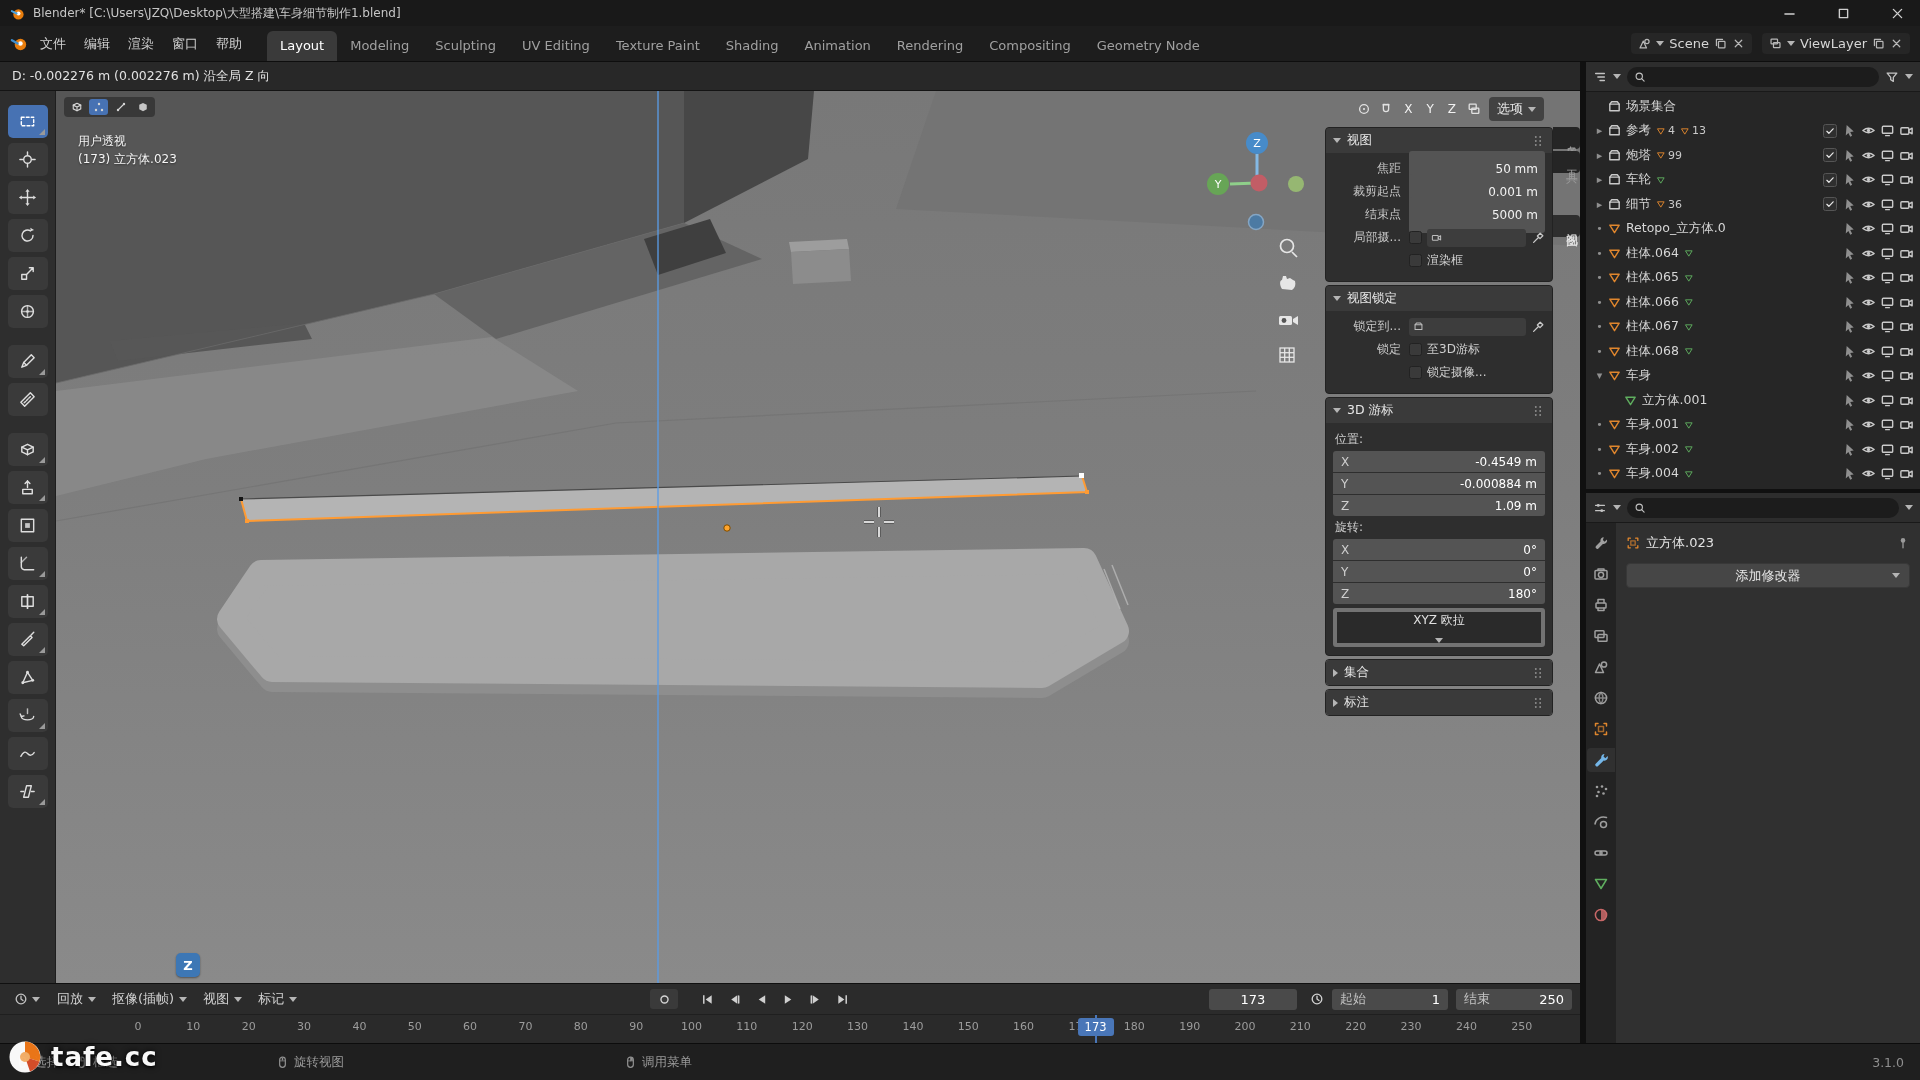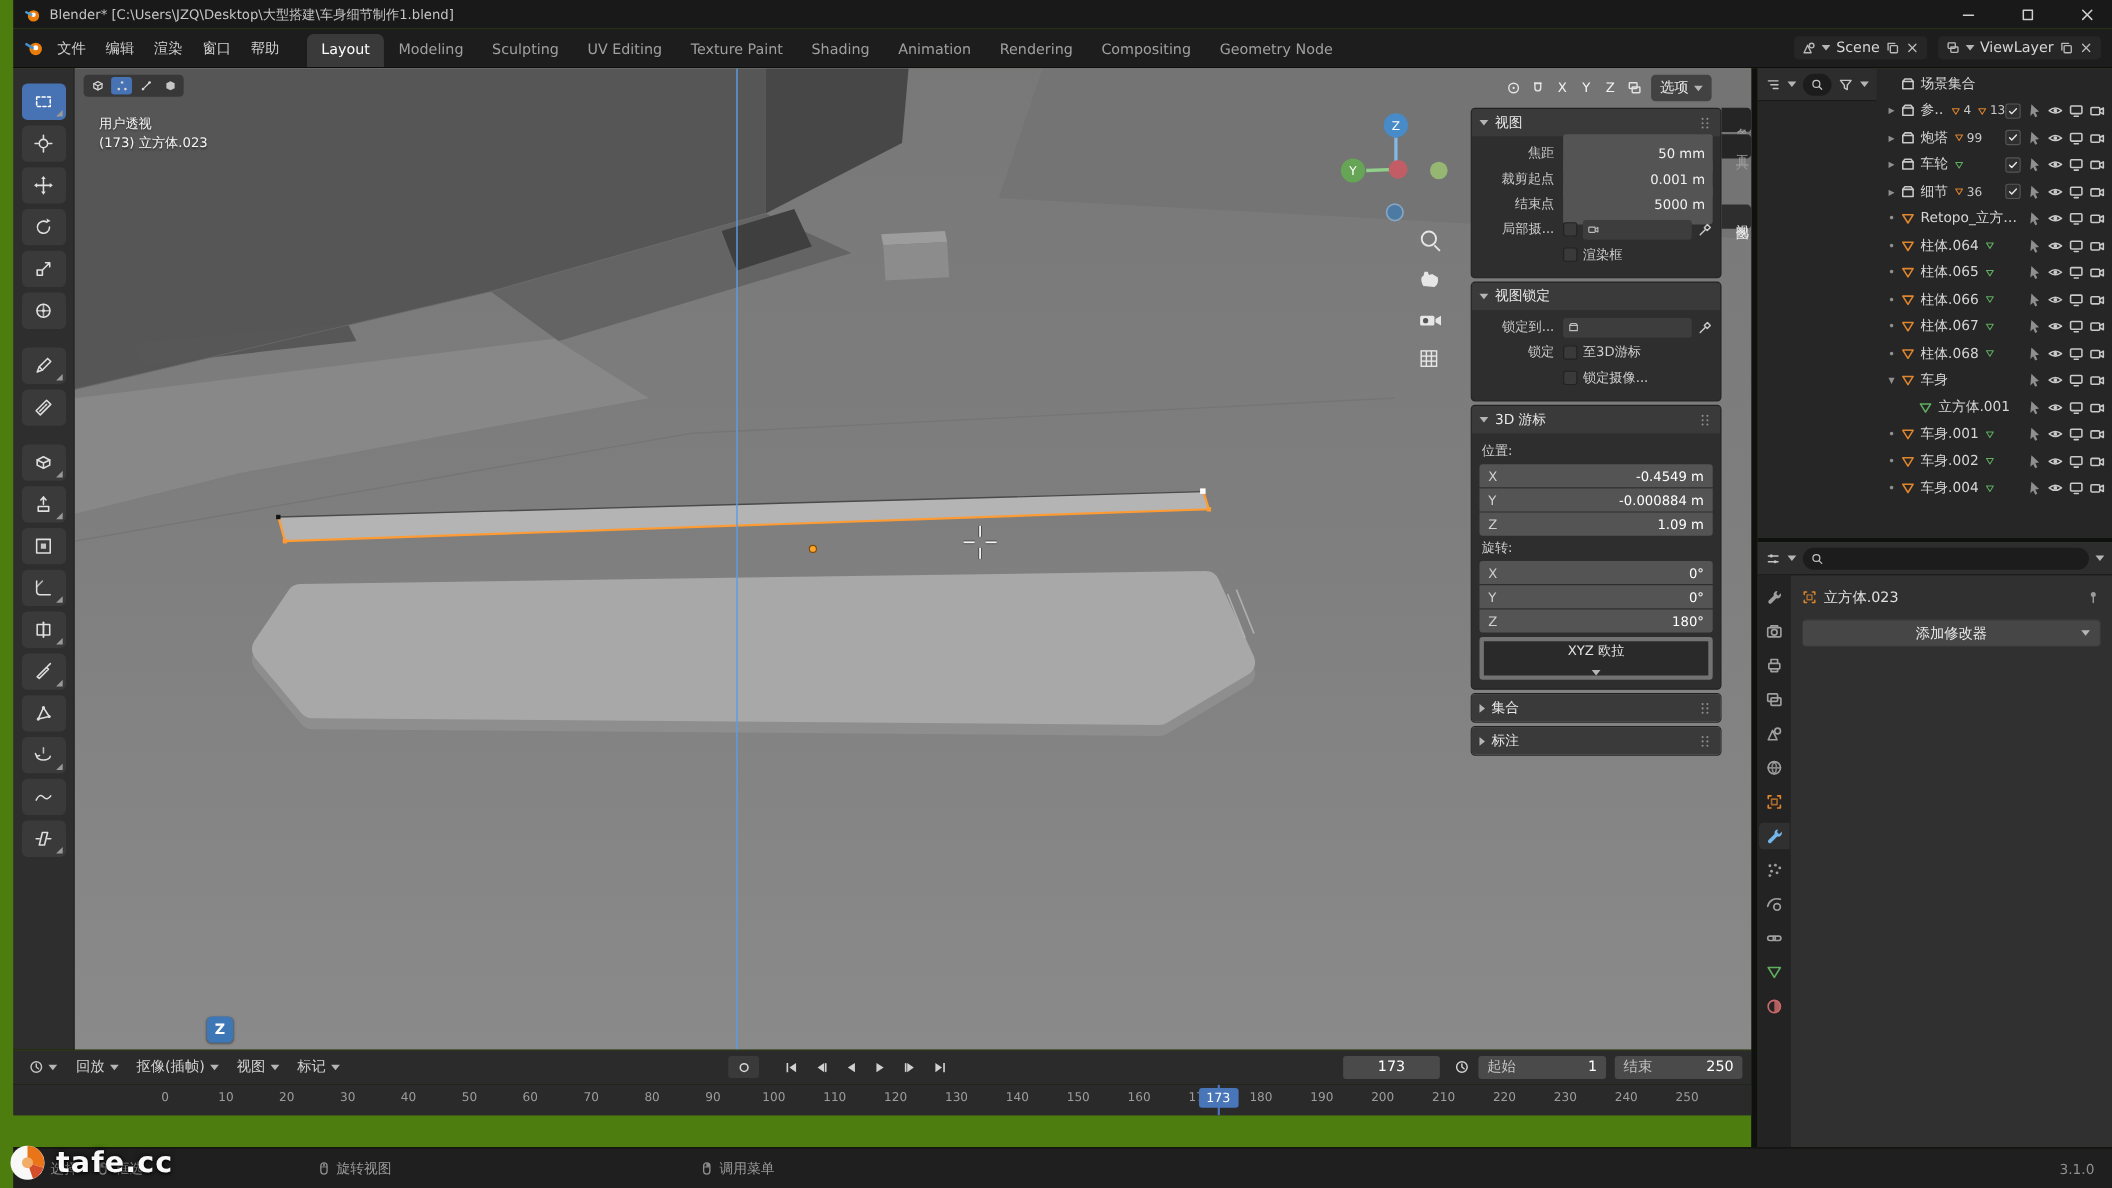--- a/index.html
+++ b/index.html
@@ -1,18 +1,18 @@
 <!DOCTYPE html>
 <html><head>
 <meta charset="utf-8">
 <style>
   html,body{margin:0;padding:0;background:#000;}
   *{box-sizing:border-box;}
   .app{width:1920px;height:1080px;position:relative;overflow:hidden;display:flex;flex-direction:column;
-       font-family:"DejaVu Sans","Liberation Sans",sans-serif;font-size:13px;color:#d8d8d8;background:#4d7c0f;padding-left:12px;}
+       font-family:"DejaVu Sans","Liberation Sans",sans-serif;font-size:13px;color:#d8d8d8;background:#6d28d9;}
   svg.icn{stroke:currentColor;fill:none;stroke-width:1.5;stroke-linecap:round;stroke-linejoin:round;display:block;}
   .caret{width:0;height:0;border-left:4px solid transparent;border-right:4px solid transparent;border-top:5px solid #b5b5b5;display:inline-block;}
   .caret-r{width:0;height:0;border-top:4px solid transparent;border-bottom:4px solid transparent;border-left:5px solid #b5b5b5;display:inline-block;}
 
   
   .titlebar{height:26px;background:#191919;display:flex;align-items:center;gap:8px;padding-left:10px;font-size:12px;color:#c6c6c6;flex:0 0 auto;}
   .titlebar .title{flex:1;white-space:nowrap;overflow:hidden;}
   .winbtn{width:46px;height:26px;display:flex;align-items:center;justify-content:center;color:#cfcfcf;}
 
   
@@ -76,21 +76,21 @@
   .axgroup .axrow:last-child{border-radius:0 0 3px 3px;}
   .ndrop{margin-top:4px;height:39px;background:#2a2a2a;border:4px solid #737373;border-radius:3px;display:flex;align-items:center;justify-content:space-between;padding:0 8px;color:#e0e0e0;flex-direction:column;}
   .ntabs{position:absolute;top:36px;right:0;width:27px;display:flex;flex-direction:column;gap:2px;}
   .ntab{writing-mode:vertical-rl;padding:9px 0;width:100%;text-align:center;background:#252525;color:#9a9a9a;border-radius:0 4px 4px 0;font-size:12px;letter-spacing:2px;}
   .ntab.active{background:#2e2e2e;color:#eaeaea;}
   .ntab.gapped{margin-top:40px;}
 
   
   .gapcol{width:6px;background:#101010;flex:0 0 auto;}
   .right-stack{flex:1;display:flex;flex-direction:column;min-width:0;}
-  .outliner{height:427px;display:flex;flex-direction:row;background:#262626;flex:0 0 auto;}
+  .outliner{height:427px;display:flex;flex-direction:column;background:#262626;flex:0 0 auto;}
   .ed-header{height:30px;background:#2d2d2d;display:flex;align-items:center;gap:6px;padding:0 7px;border-bottom:1px solid #191919;flex:0 0 auto;}
   .ed-header svg{width:14px;height:14px;color:#c3c3c3;}
   .searchpill{flex:1;height:20px;background:#1c1c1c;border-radius:10px;display:flex;align-items:center;padding:0 7px;gap:5px;color:#8a8a8a;}
   .searchpill svg{width:12px;height:12px;}
   .outliner-body{flex:1;overflow:hidden;padding-top:2px;font-size:12.5px;}
   .orow{display:flex;align-items:center;height:24.5px;padding-right:6px;color:#d6d6d6;}
   .oexp{width:15px;text-align:center;color:#8f8f8f;font-size:11px;flex:0 0 auto;}
   .oicon{width:15px;height:15px;margin-right:4px;flex:0 0 auto;}
   .olabel{white-space:nowrap;overflow:hidden;text-overflow:ellipsis;}
   .obadge{display:flex;align-items:center;gap:2px;margin-left:5px;color:#c9c9c9;font-size:11px;}
@@ -472,20 +472,23 @@
         </svg>
       <svg class="icn mini">
           <use href="#s-x"></use>
         </svg>
     </span>
   </div>
 
   <div class="workrow">
     <div class="left-stack">
 
+      <div class="opbar">
+        <span>D: -0.002276 m (0.002276 m) 沿全局 Z 向</span>
+      </div>
 
       <div class="main">
 
         <div class="tools" id="toolshelf">
             <div class="tbtn active sub">
               <svg class="icn ">
                 <use href="#t-box-select"></use>
               </svg>
             </div>
             <div class="tbtn">

